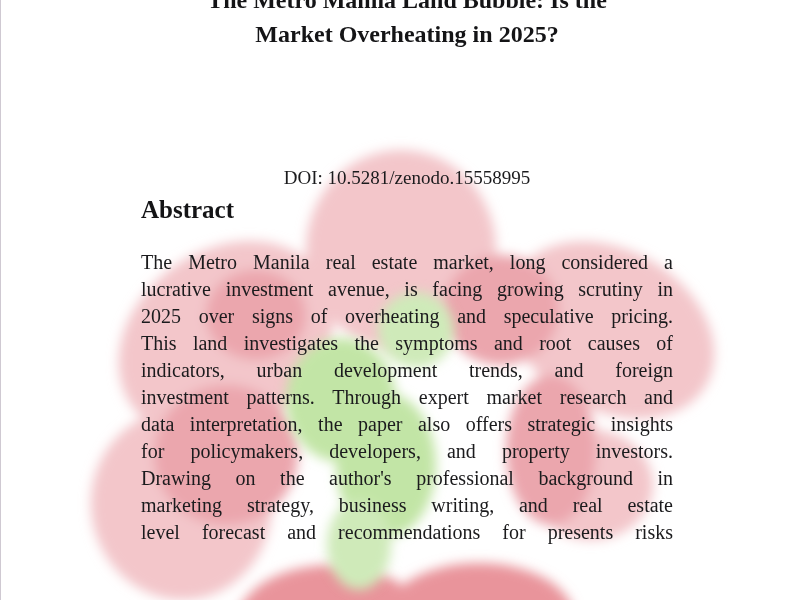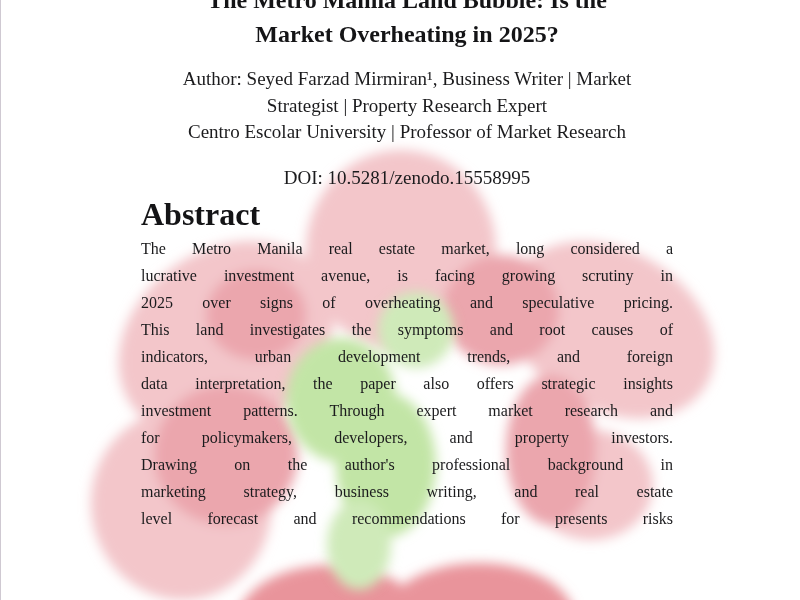--- a/index.html
+++ b/index.html
@@ -48,29 +48,29 @@
   }
   .doi-line {
     position: absolute;
     top: 167px; left: 0; width: 532px;
     text-align: center;
     font-size: 19px;
   }
   .abstract-heading {
     position: absolute;
     top: 196px; left: 0;
-    font-size: 32px;
+    font-size: 25px;
     font-weight: bold;
     color: #141416;
     text-align: right;
   }
   .abstract-body {
     position: absolute;
-    top: 235px; left: 0; width: 532px;
-    font-size: 16px;
+    top: 249px; left: 0; width: 532px;
+    font-size: 20px;
     line-height: 27px;
   }
   .para-line {
     text-align: justify;
     text-align-last: justify;
     width: 532px;
     white-space: normal;
   }
 </style>
 </head>
@@ -108,38 +108,33 @@
     </g>
   </svg>
 
   <div class="content">
 
     <h1 class="title-block" style="margin:0;">
         <div class="title-line">The Metro Manila Land Bubble: Is the</div>
         <div class="title-line">Market Overheating in 2025?</div>
       </h1>
 
-    <div class="author-block">
-        <div class="author-line">Author: Seyed Farzad Mirmiran¹, Business Writer | Market</div>
-        <div class="author-line">Strategist | Property Research Expert</div>
-        <div class="author-line">Centro Escolar University | Professor of Market Research</div>
-      </div>
 
     <div class="doi-line">DOI: 10.5281/zenodo.15558995</div>
 
     <div class="abstract-heading">Abstract</div>
 
     <div class="abstract-body">
         <div class="para-line">The Metro Manila real estate market, long considered a</div>
         <div class="para-line">lucrative investment avenue, is facing growing scrutiny in</div>
         <div class="para-line">2025 over signs of overheating and speculative pricing.</div>
         <div class="para-line">This land investigates the symptoms and root causes of</div>
         <div class="para-line">indicators, urban development trends, and foreign</div>
+        <div class="para-line">investment patterns. Through expert market research and</div>
         <div class="para-line">data interpretation, the paper also offers strategic insights</div>
-        <div class="para-line">investment patterns. Through expert market research and</div>
         <div class="para-line">for policymakers, developers, and property investors.</div>
         <div class="para-line">Drawing on the author's professional background in</div>
         <div class="para-line">marketing strategy, business writing, and real estate</div>
         <div class="para-line">level forecast and recommendations for presents risks</div>
       </div>
 
   </div>
 </div>
 
 </body></html>

